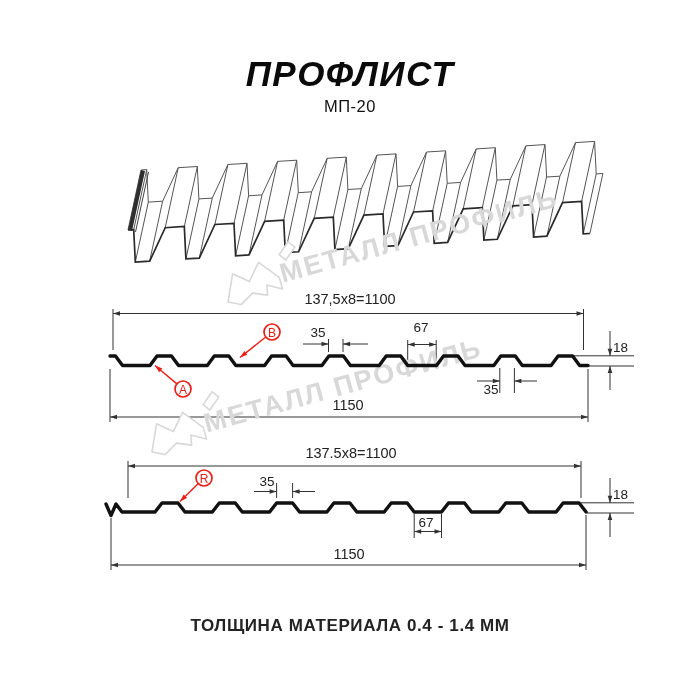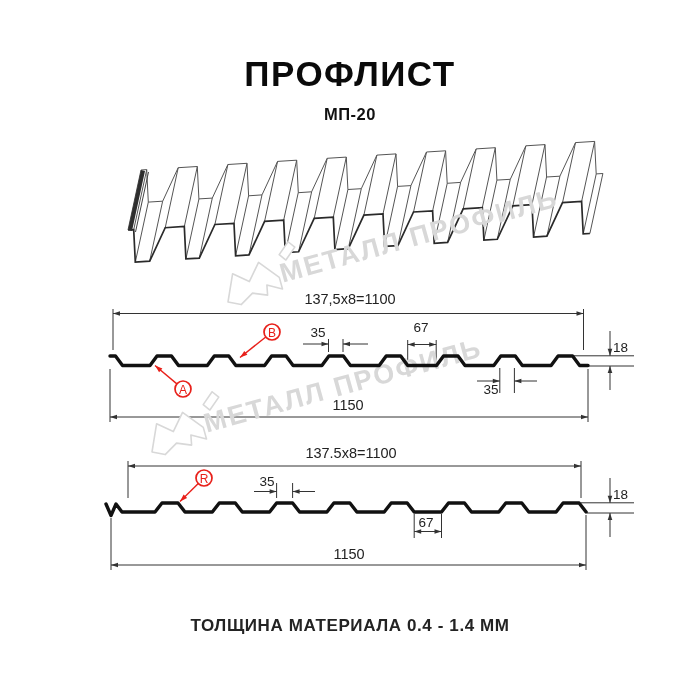--- a/index.html
+++ b/index.html
@@ -1,20 +1,20 @@
 <!DOCTYPE html>
 <html><head>
 <meta charset="utf-8">
 <style>
   html,body{margin:0;padding:0;}
   body{width:700px;height:700px;background:#ffffff;font-family:"Liberation Sans",sans-serif;overflow:hidden;}
   .page{position:relative;width:700px;height:700px;background:#fff;}
   .hdr{position:absolute;top:54px;left:0;width:700px;text-align:center;}
-  .title{font-size:35px;font-weight:700;letter-spacing:1.5px;color:#0a0a0a;}
-  .subtitle{margin-top:11px;font-size:16.5px;font-weight:700;letter-spacing:.5px;color:#111;}
+  .title{font-size:35px;font-weight:700;letter-spacing:1.5px;color:#0a0a0a;font-style:italic;}
+  .subtitle{margin-top:3px;font-size:16.5px;font-weight:400;letter-spacing:.5px;color:#111;}
   .footer{position:absolute;top:616px;left:0;width:700px;text-align:center;
           font-size:17px;font-weight:600;letter-spacing:.6px;color:#232323;}
   svg{position:absolute;left:0;top:0;}
   text.dim{font-size:13.5px;fill:#222;}
   text.dimbig{font-size:14.5px;fill:#222;}
   text.redlab{font-size:12px;fill:#e8201a;font-weight:500;}
   text.wmtx{font-size:27px;font-weight:700;letter-spacing:2px;fill:#d8d8d8;}
 </style>
 </head>
 <body>

